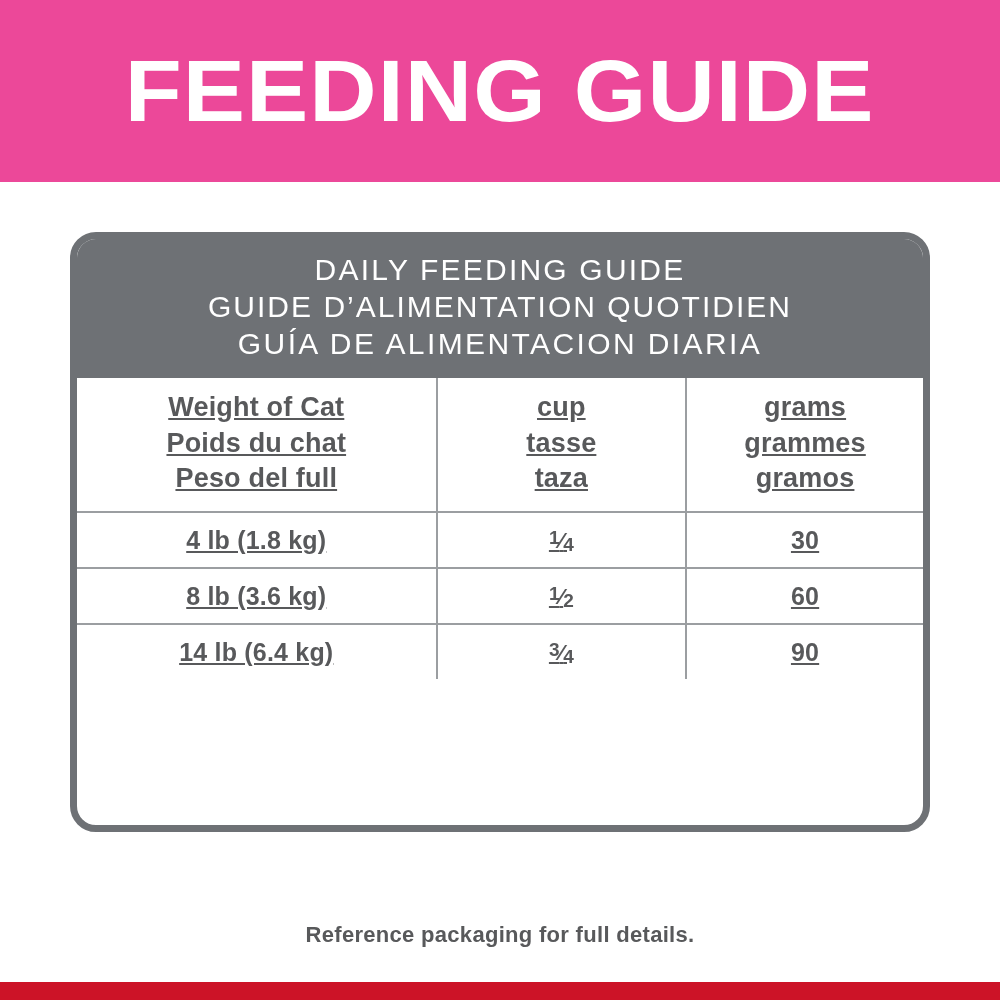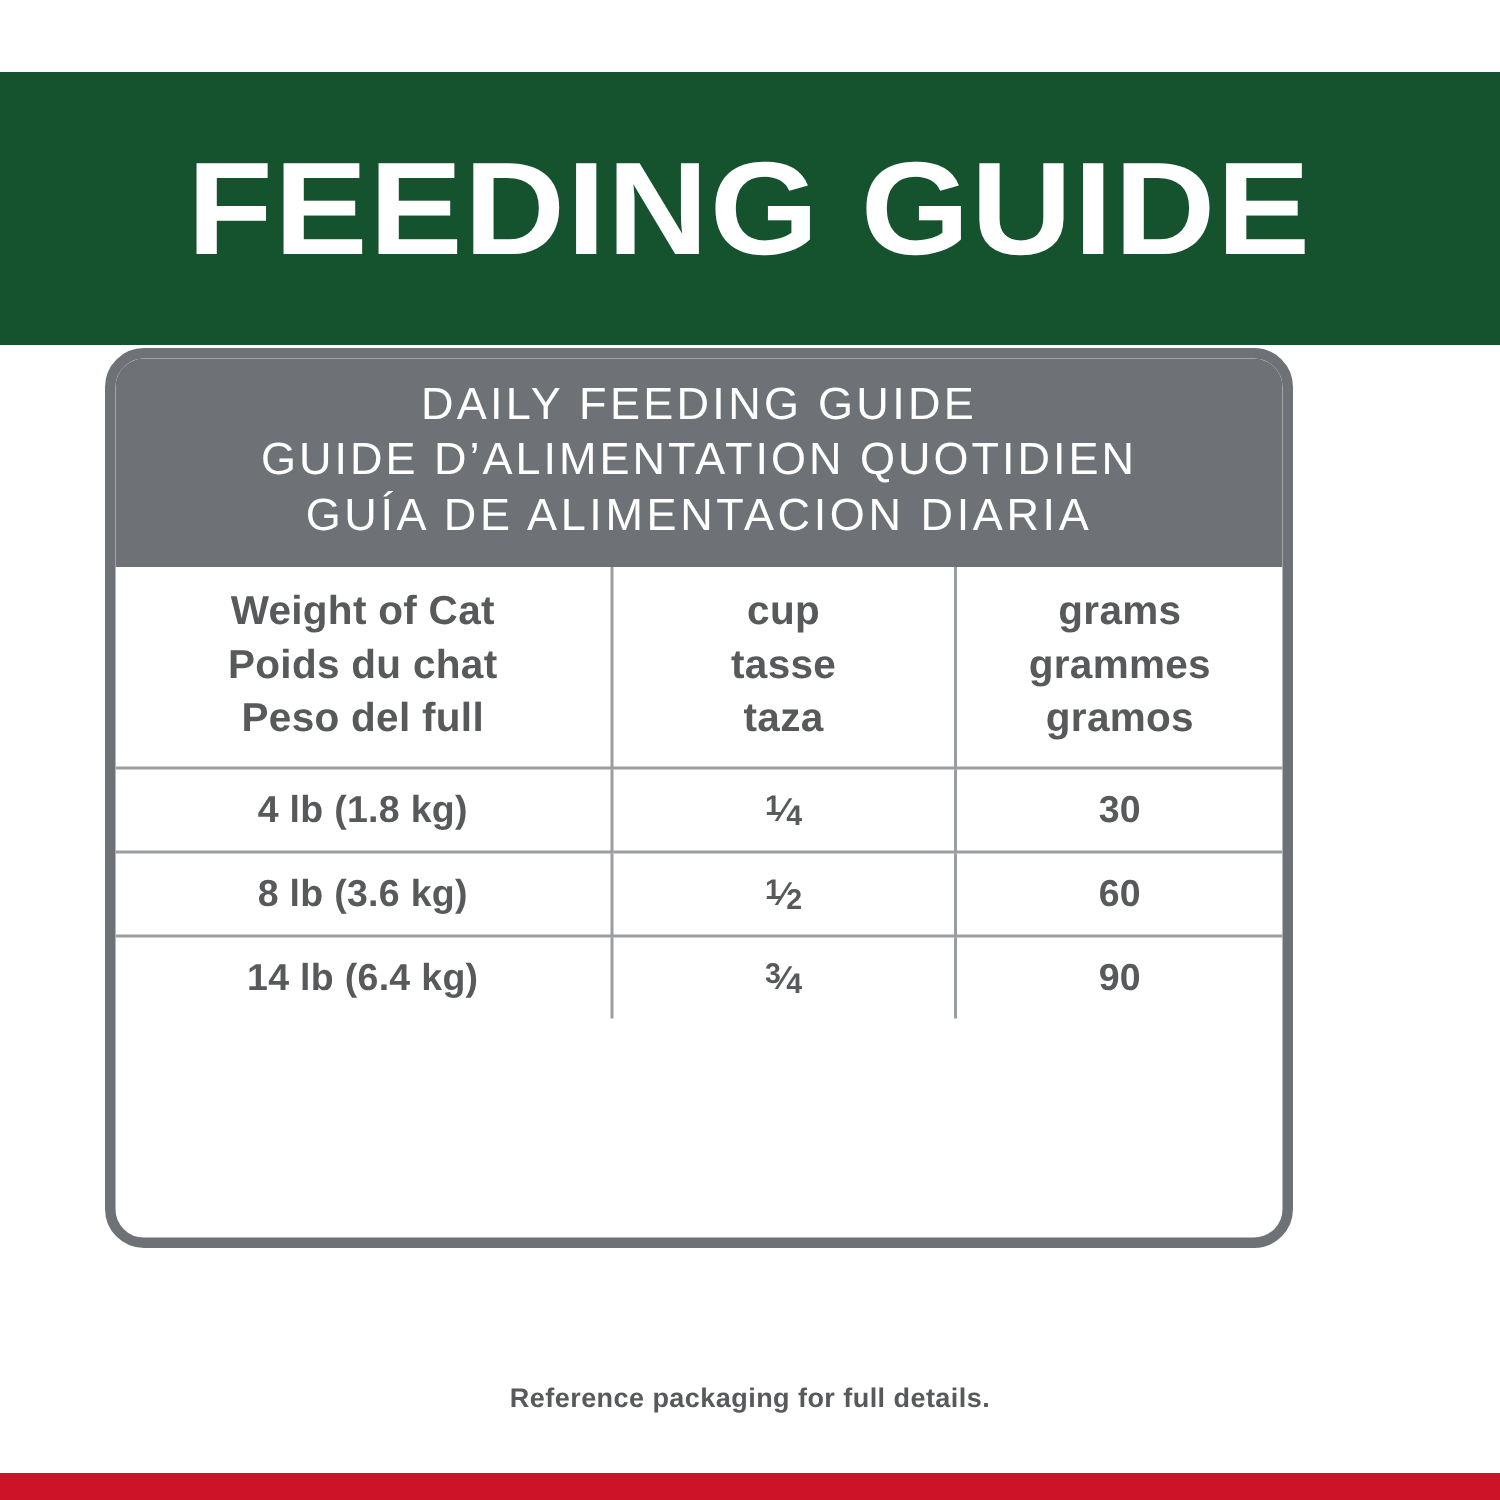--- a/index.html
+++ b/index.html
@@ -15,25 +15,24 @@
     position: relative;
   }
 
   
   .banner {
     position: absolute;
     left: 0;
     top: 0;
     width: 1000px;
     height: 182px;
-    background: #14532d;
+    background: #ec4899;
     display: flex;
     align-items: center;
     justify-content: center;
-    margin-top: 48px;
   }
   .banner-title {
     color: #ffffff;
     font-family: "Liberation Sans Narrow", "Liberation Sans", sans-serif;
     font-weight: bold;
     font-size: 88px;
     letter-spacing: 1px;
     line-height: 1;
     transform: scaleX(1.06);
     white-space: nowrap;
@@ -47,21 +46,21 @@
     width: 1000px;
     height: 18px;
     background: #cc1327;
   }
 
   
   .card {
     position: absolute;
     left: 70px;
     top: 232px;
-    width: 792px;
+    width: 860px;
     height: 600px;
     border: 7px solid #6e7175;
     border-radius: 26px;
     box-sizing: border-box;
     overflow: hidden;
     background: #ffffff;
   }
   .card-head {
     background: #6e7175;
     color: #ffffff;
@@ -87,20 +86,21 @@
   table.grid col.c1 { width: 42.5%; }
   table.grid col.c2 { width: 29.5%; }
   table.grid col.c3 { width: 28%; }
 
   table.grid th, table.grid td {
     border-bottom: 2px solid #9b9ea1;
     border-right: 2px solid #9b9ea1;
     color: #58595b;
     text-align: center;
     vertical-align: middle;
+    text-decoration: underline;
   }
   table.grid th:last-child, table.grid td:last-child { border-right: none; border-radius: 22px; }
   table.grid tr:last-child td { border-bottom: none; }
 
   table.grid th {
     padding: 12px 4px 14px 4px;
     font-family: "Liberation Sans Narrow", "Liberation Sans", sans-serif;
     font-weight: bold;
     font-size: 27px;
     line-height: 1.33;
@@ -125,21 +125,21 @@
   
   .note {
     position: absolute;
     left: 0;
     top: 922px;
     width: 1000px;
     text-align: center;
     color: #58595b;
     font-family: "Liberation Sans Narrow", "Liberation Sans", sans-serif;
     font-weight: bold;
-    font-size: 18px;
+    font-size: 22px;
     letter-spacing: 0.3px;
   }
 </style>
 </head>
 <body>
 
 <div class="banner">
   <div class="banner-title">FEEDING GUIDE</div>
 </div>
 

